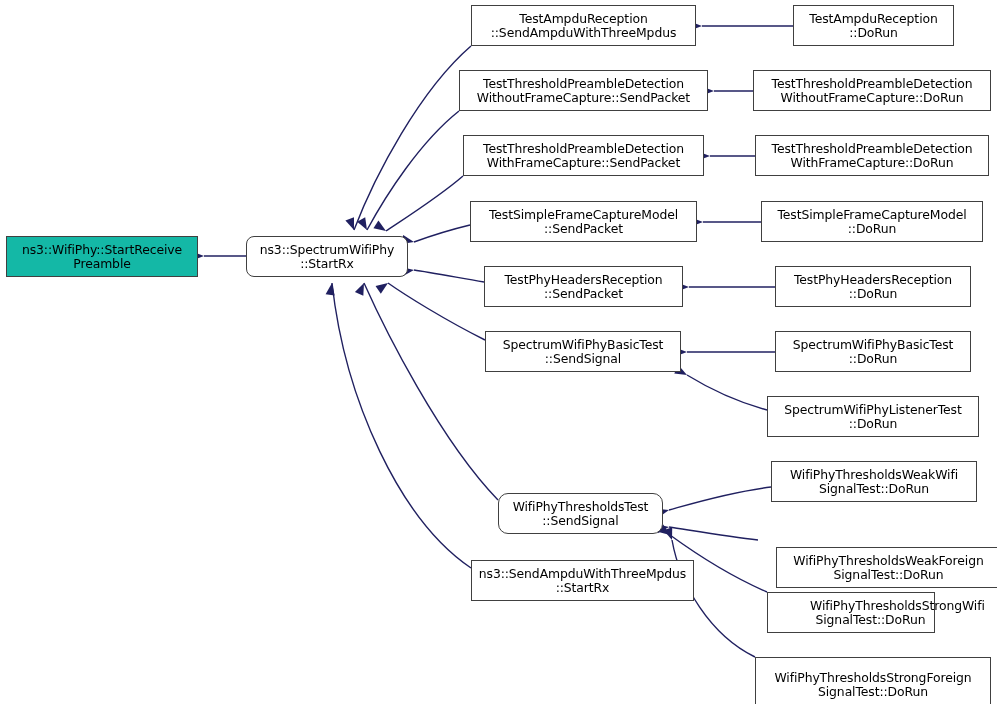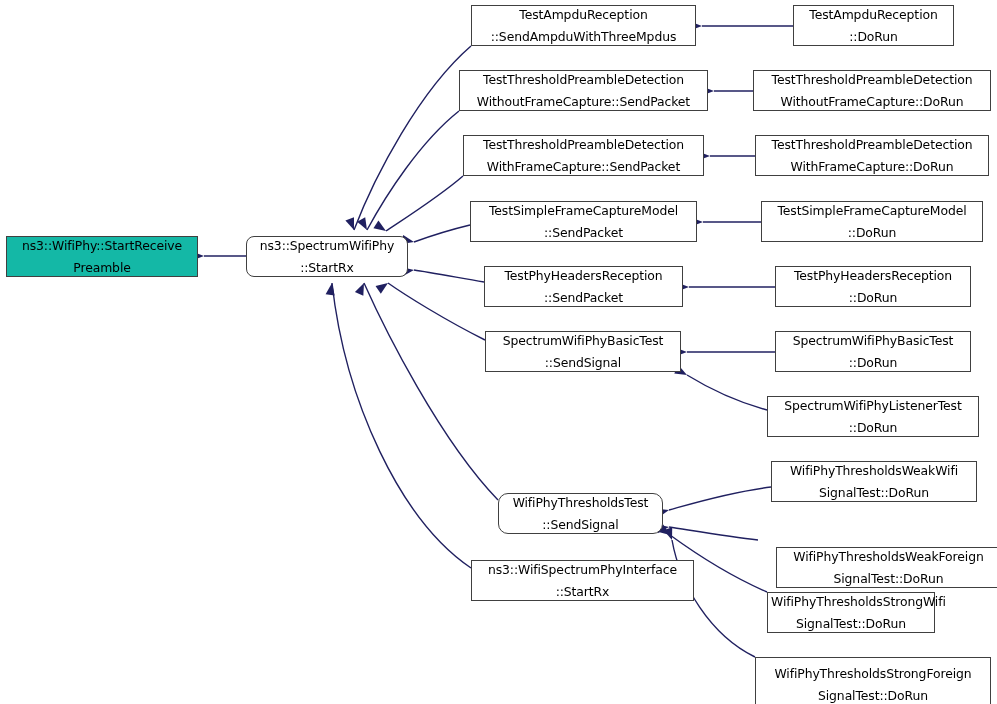--- a/index.html
+++ b/index.html
@@ -26,21 +26,21 @@
     position: absolute;
     box-sizing: border-box;
     border: 1px solid #404040;
     background: #ffffff;
     color: #000000;
     display: flex;
     align-items: center;
     justify-content: center;
     text-align: center;
     font-size: 12.4px;
-    line-height: 22px;
+    line-height: 14px;
     letter-spacing: -0.1px;
     white-space: pre-line;
     z-index: 2;
   }
   .node.highlight {
     background: #14b8a6;
   }
   .node .label {
     display: block;
     width: 100%;
@@ -106,38 +106,38 @@
       <div class="node" style="left: 463px; top: 135px; width: 241px; height: 41px;"><span class="label">TestThresholdPreambleDetection
 WithFrameCapture::SendPacket</span></div>
       <div class="node" style="left: 470px; top: 201px; width: 227px; height: 41px;"><span class="label">TestSimpleFrameCaptureModel
 ::SendPacket</span></div>
       <div class="node" style="left: 484px; top: 266px; width: 199px; height: 41px;"><span class="label">TestPhyHeadersReception
 ::SendPacket</span></div>
       <div class="node" style="left: 485px; top: 331px; width: 196px; height: 41px;"><span class="label">SpectrumWifiPhyBasicTest
 ::SendSignal</span></div>
       <div class="node" style="left: 498px; top: 493px; width: 165px; height: 41px; border-radius: 10px;"><span class="label">WifiPhyThresholdsTest
 ::SendSignal</span></div>
-      <div class="node" style="left: 471px; top: 560px; width: 223px; height: 41px;"><span class="label">ns3::WifiSpectrumPhyInterface
+      <div class="node" style="left: 471px; top: 560px; width: 223px; height: 41px;"><span class="label">ns3::SendAmpduWithThreeMpdus
 ::StartRx</span></div>
       <div class="node" style="left: 793px; top: 5px; width: 161px; height: 41px;"><span class="label">TestAmpduReception
 ::DoRun</span></div>
       <div class="node" style="left: 753px; top: 70px; width: 238px; height: 41px;"><span class="label">TestThresholdPreambleDetection
 WithoutFrameCapture::DoRun</span></div>
       <div class="node" style="left: 755px; top: 135px; width: 234px; height: 41px;"><span class="label">TestThresholdPreambleDetection
 WithFrameCapture::DoRun</span></div>
       <div class="node" style="left: 761px; top: 201px; width: 222px; height: 41px;"><span class="label">TestSimpleFrameCaptureModel
 ::DoRun</span></div>
       <div class="node" style="left: 775px; top: 266px; width: 196px; height: 41px;"><span class="label">TestPhyHeadersReception
 ::DoRun</span></div>
       <div class="node" style="left: 775px; top: 331px; width: 196px; height: 41px;"><span class="label">SpectrumWifiPhyBasicTest
 ::DoRun</span></div>
       <div class="node" style="left: 767px; top: 396px; width: 212px; height: 41px;"><span class="label">SpectrumWifiPhyListenerTest
 ::DoRun</span></div>
       <div class="node" style="left: 771px; top: 461px; width: 206px; height: 41px;"><span class="label">WifiPhyThresholdsWeakWifi
 SignalTest::DoRun</span></div>
       <div class="node" style="left: 776px; top: 527px; width: 225px; height: 41px; margin-top: 20px;"><span class="label">WifiPhyThresholdsWeakForeign
 SignalTest::DoRun</span></div>
-      <div class="node" style="left: 767px; top: 592px; width: 168px; height: 41px;"><span class="label">WifiPhyThresholdsStrongWifi
+      <div class="node" style="left: 767px; top: 592px; width: 168px; height: 41px; padding-left: 39px;"><span class="label">WifiPhyThresholdsStrongWifi
 SignalTest::DoRun</span></div>
       <div class="node" style="left: 755px; top: 657px; width: 236px; height: 55px;"><span class="label">WifiPhyThresholdsStrongForeign
 SignalTest::DoRun</span></div>
     </div>
 </div>
 
 </body></html>

